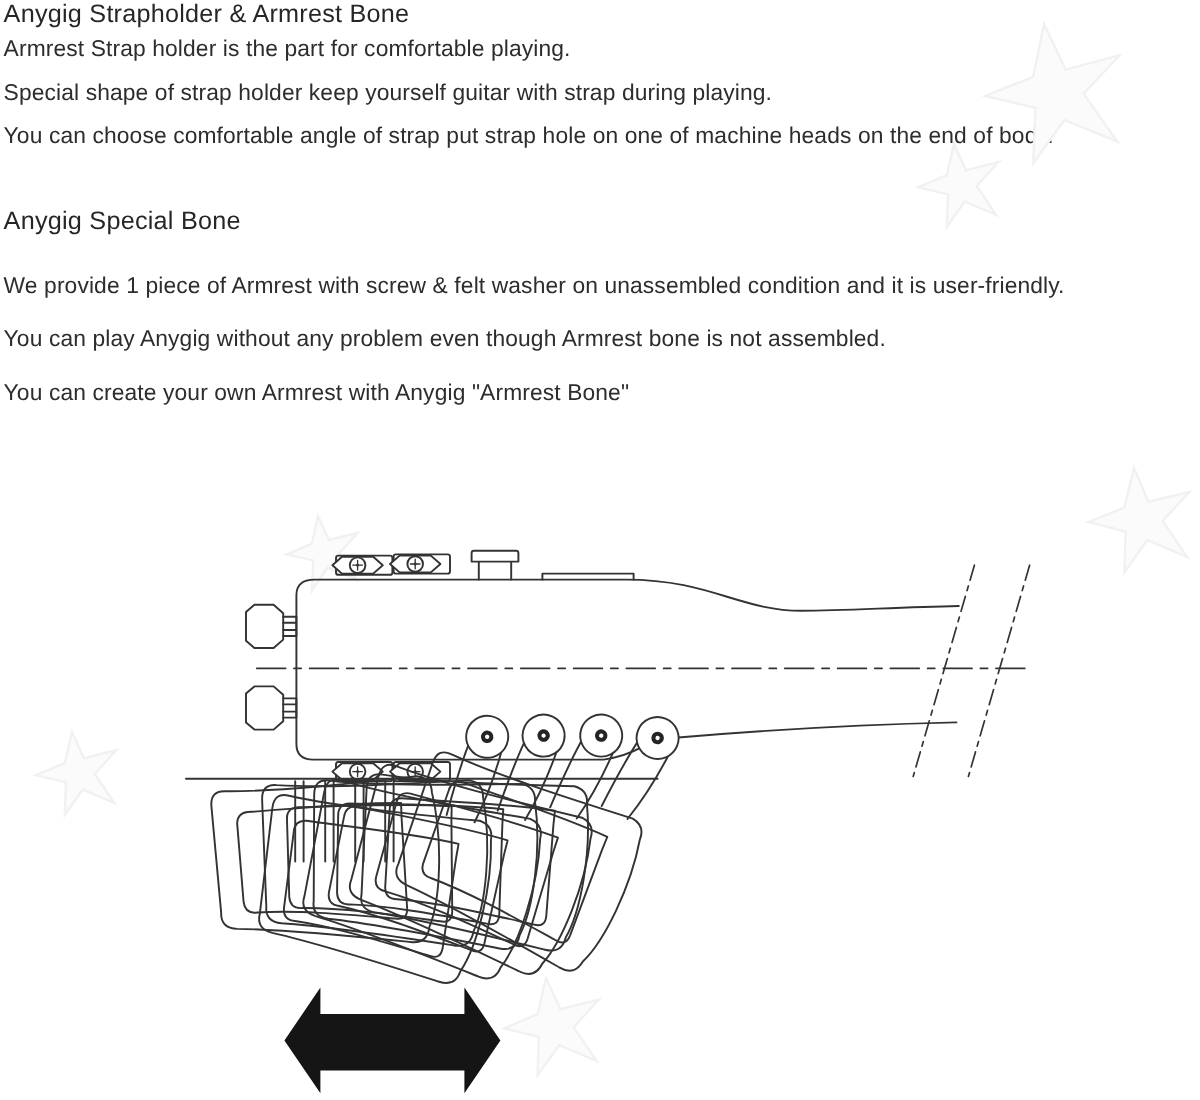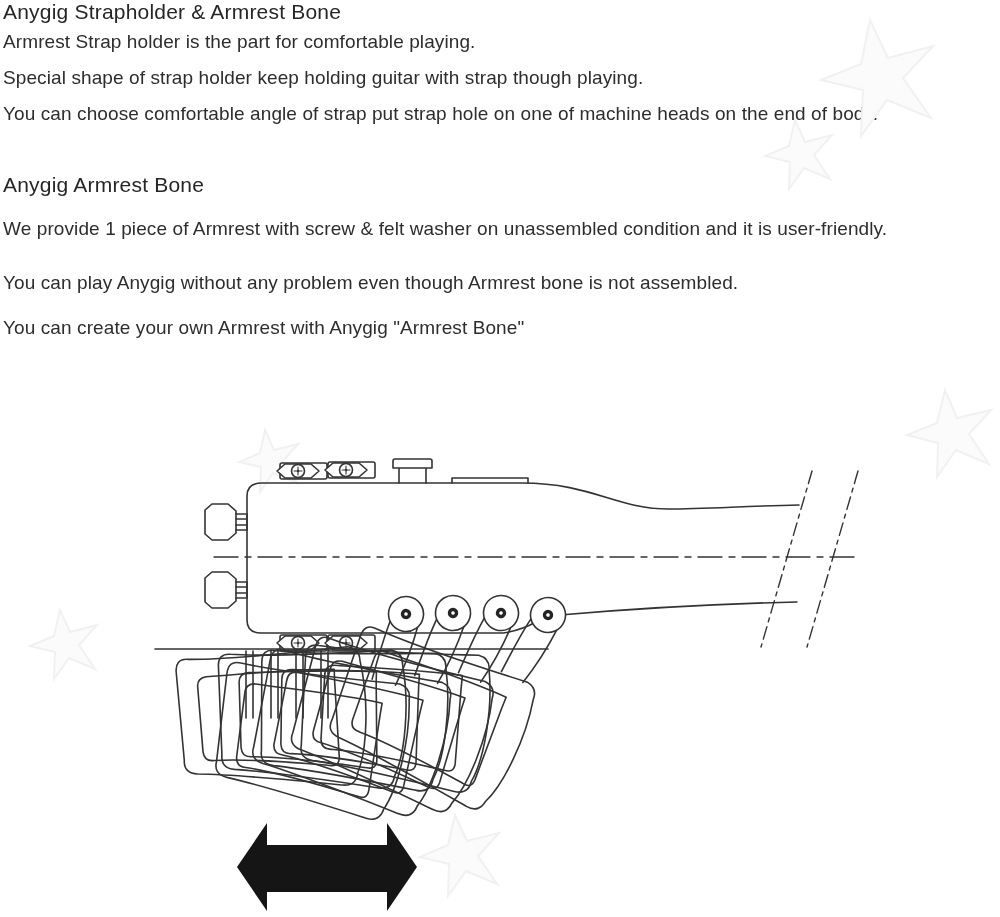--- a/index.html
+++ b/index.html
@@ -19,25 +19,25 @@
   .wm path{fill:#fbfbfb;stroke:#f1f1f1;stroke-width:2;}
   .arrow{fill:#151515;stroke:none;}
 </style>
 </head>
 <body>
 
 <div class="page">
 
   <h1 class="txt h" style="top:0px;">Anygig Strapholder &amp; Armrest Bone</h1>
   <p class="txt p" style="top:31px;">Armrest Strap holder is the part for comfortable playing.</p>
-  <p class="txt p" style="top:67px;">Special shape of strap holder keep holding guitar with strap though playing.</p>
+  <p class="txt p" style="top:67px;">Special shape of strap holder keep yourself guitar with strap during playing.</p>
   <p class="txt p" style="top:103px;">You can choose comfortable angle of strap put strap hole on one of machine heads on the end of body.</p>
 
-  <h1 class="txt h" style="top:173px;">Anygig Armrest Bone</h1>
-  <p class="txt p" style="top:218px;">We provide 1 piece of Armrest with screw &amp; felt washer on unassembled condition and it is user-friendly.</p>
+  <h1 class="txt h" style="top:173px;">Anygig Special Bone</h1>
+  <p class="txt p" style="top:228px;">We provide 1 piece of Armrest with screw &amp; felt washer on unassembled condition and it is user-friendly.</p>
   <p class="txt p" style="top:272px;">You can play Anygig without any problem even though Armrest bone is not assembled.</p>
   <p class="txt p" style="top:317px;">You can create your own Armrest with Anygig "Armrest Bone"</p>
 
   <svg class="diagram" viewBox="0 0 1000 917" aria-hidden="true">
     <defs>
 
       <g id="paddleShape">
         <path class="ln" d="M 6,70 Q 18,72 18,84 C 26,124 22,174 12,196 Q 10,210 -4,208 C -48,202 -106,194 -148,192 Q -162,191 -161,178 L -166,90 Q -167,76 -154,77 C -110,79 -45,74 6,70 Z"></path>
         <path class="ln" d="M -8,92 C -50,90 -100,94 -136,95 Q -146,96 -145,106 L -142,170 Q -141,180 -131,179 C -95,178 -50,184 -16,188 Q -6,190 -6,180 L -8,104 Q -8,92 -8,92 Z"></path>
       </g>

